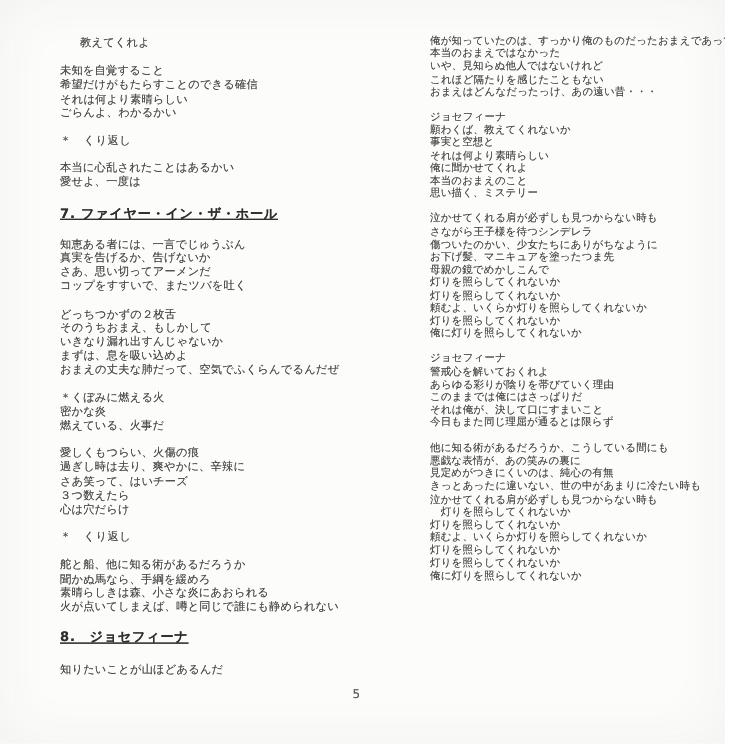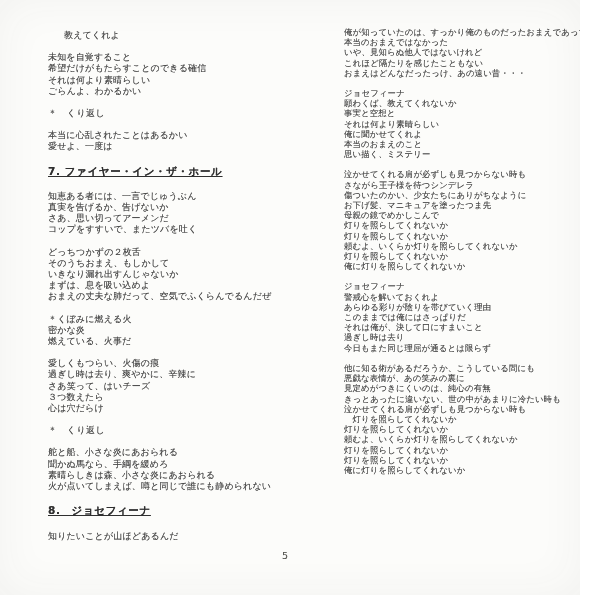--- a/index.html
+++ b/index.html
@@ -120,21 +120,21 @@
         <div class="line">愛しくもつらい、火傷の痕</div>
         <div class="line">過ぎし時は去り、爽やかに、辛辣に</div>
         <div class="line">さあ笑って、はいチーズ</div>
         <div class="line">３つ数えたら</div>
         <div class="line">心は穴だらけ</div>
       </div>
       <div class="block chorus-mark">
         <div class="line">＊　くり返し</div>
       </div>
       <div class="block lyric">
-        <div class="line">舵と船、小さな炎にあおられる</div>
+        <div class="line">舵と船、他に知る術があるだろうか</div>
         <div class="line">聞かぬ馬なら、手綱を緩めろ</div>
         <div class="line">素晴らしきは森、小さな炎にあおられる</div>
         <div class="line">火が点いてしまえば、噂と同じで誰にも静められない</div>
       </div>
       <div class="block heading">
         <div class="line">8.　ジョセフィーナ</div>
       </div>
       <div class="block lyric">
         <div class="line">知りたいことが山ほどあるんだ</div>
       </div>
@@ -167,21 +167,20 @@
         <div class="line">頼むよ、いくらか灯りを照らしてくれないか</div>
         <div class="line">灯りを照らしてくれないか</div>
         <div class="line">俺に灯りを照らしてくれないか</div>
       </div>
       <div class="block lyric">
         <div class="line">ジョセフィーナ</div>
         <div class="line">警戒心を解いておくれよ</div>
         <div class="line">あらゆる彩りが陰りを帯びていく理由</div>
         <div class="line">このままでは俺にはさっぱりだ</div>
         <div class="line">それは俺が、決して口にすまいこと</div>
-        <div class="line">過ぎし時は去り</div>
         <div class="line">今日もまた同じ理屈が通るとは限らず</div>
       </div>
       <div class="block lyric">
         <div class="line">他に知る術があるだろうか、こうしている間にも</div>
         <div class="line">悪戯な表情が、あの笑みの裏に</div>
         <div class="line">見定めがつきにくいのは、純心の有無</div>
         <div class="line">きっとあったに違いない、世の中があまりに冷たい時も</div>
         <div class="line">泣かせてくれる肩が必ずしも見つからない時も</div>
         <div class="line">　灯りを照らしてくれないか</div>
         <div class="line">灯りを照らしてくれないか</div>

